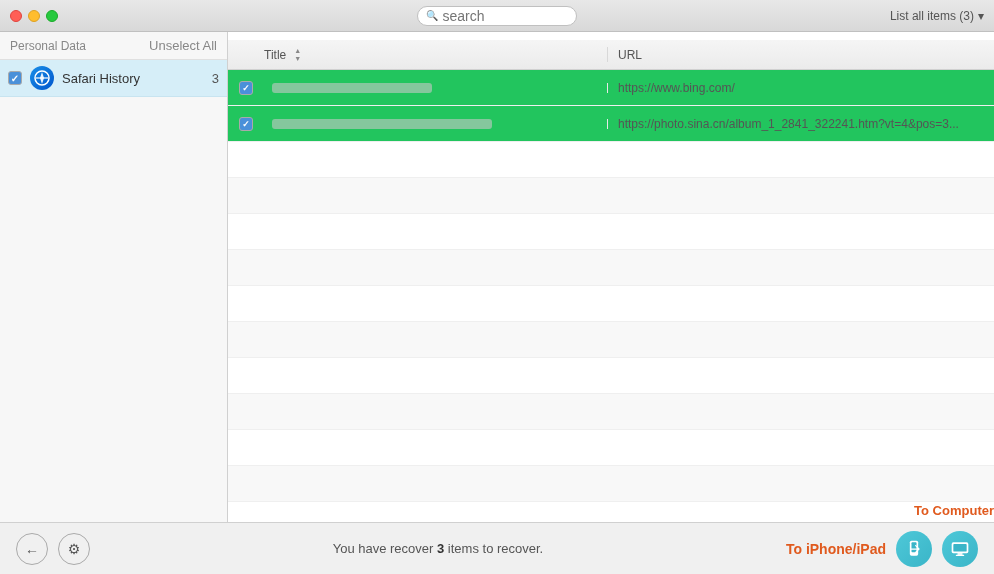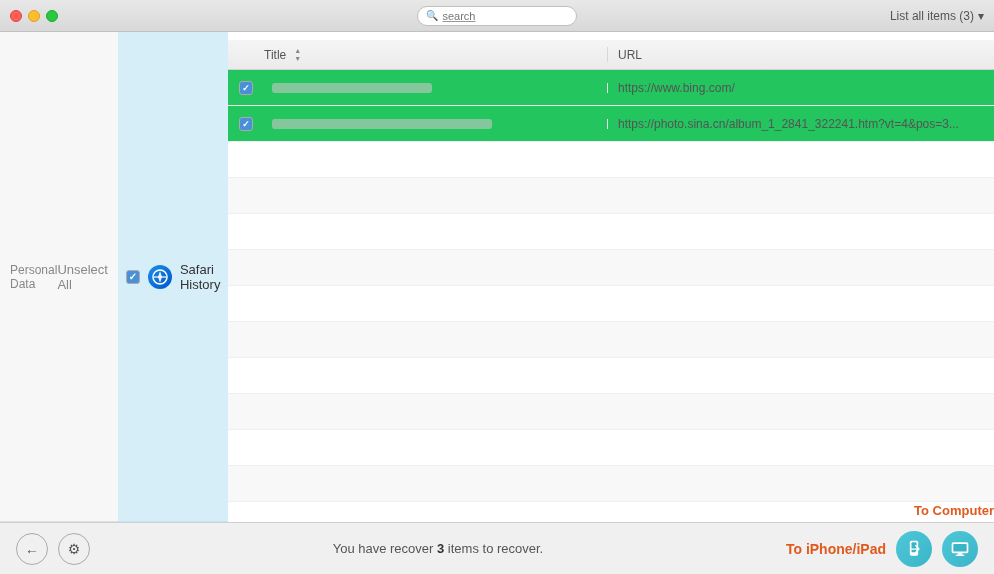--- a/index.html
+++ b/index.html
@@ -52,25 +52,24 @@
       border-radius: 10px;
       background: white;
       display: flex;
       align-items: center;
       padding: 0 8px;
       gap: 4px;
     }
     .search-bar input {
       border: none;
       outline: none;
-      font-size: 11px;
+      font-size: 14px;
       color: #999;
       background: transparent;
       width: 100%;
-      text-decoration: underline;
     }
     .search-icon-small {
       color: #aaa;
       font-size: 10px;
     }
 
     .list-all-btn {
       position: absolute;
       right: 10px;
       font-size: 12px;
@@ -87,20 +86,21 @@
       flex: 1;
       overflow: hidden;
     }
 
     
     .sidebar {
       width: 228px;
       background: #f7f7f7;
       border-right: 1px solid #d0d0d0;
       display: flex;
+      flex-direction: column;
       flex-shrink: 0;
     }
     .sidebar-header {
       display: flex;
       justify-content: space-between;
       align-items: center;
       padding: 6px 10px;
       border-bottom: 1px solid #e0e0e0;
     }
     .sidebar-header-label {

